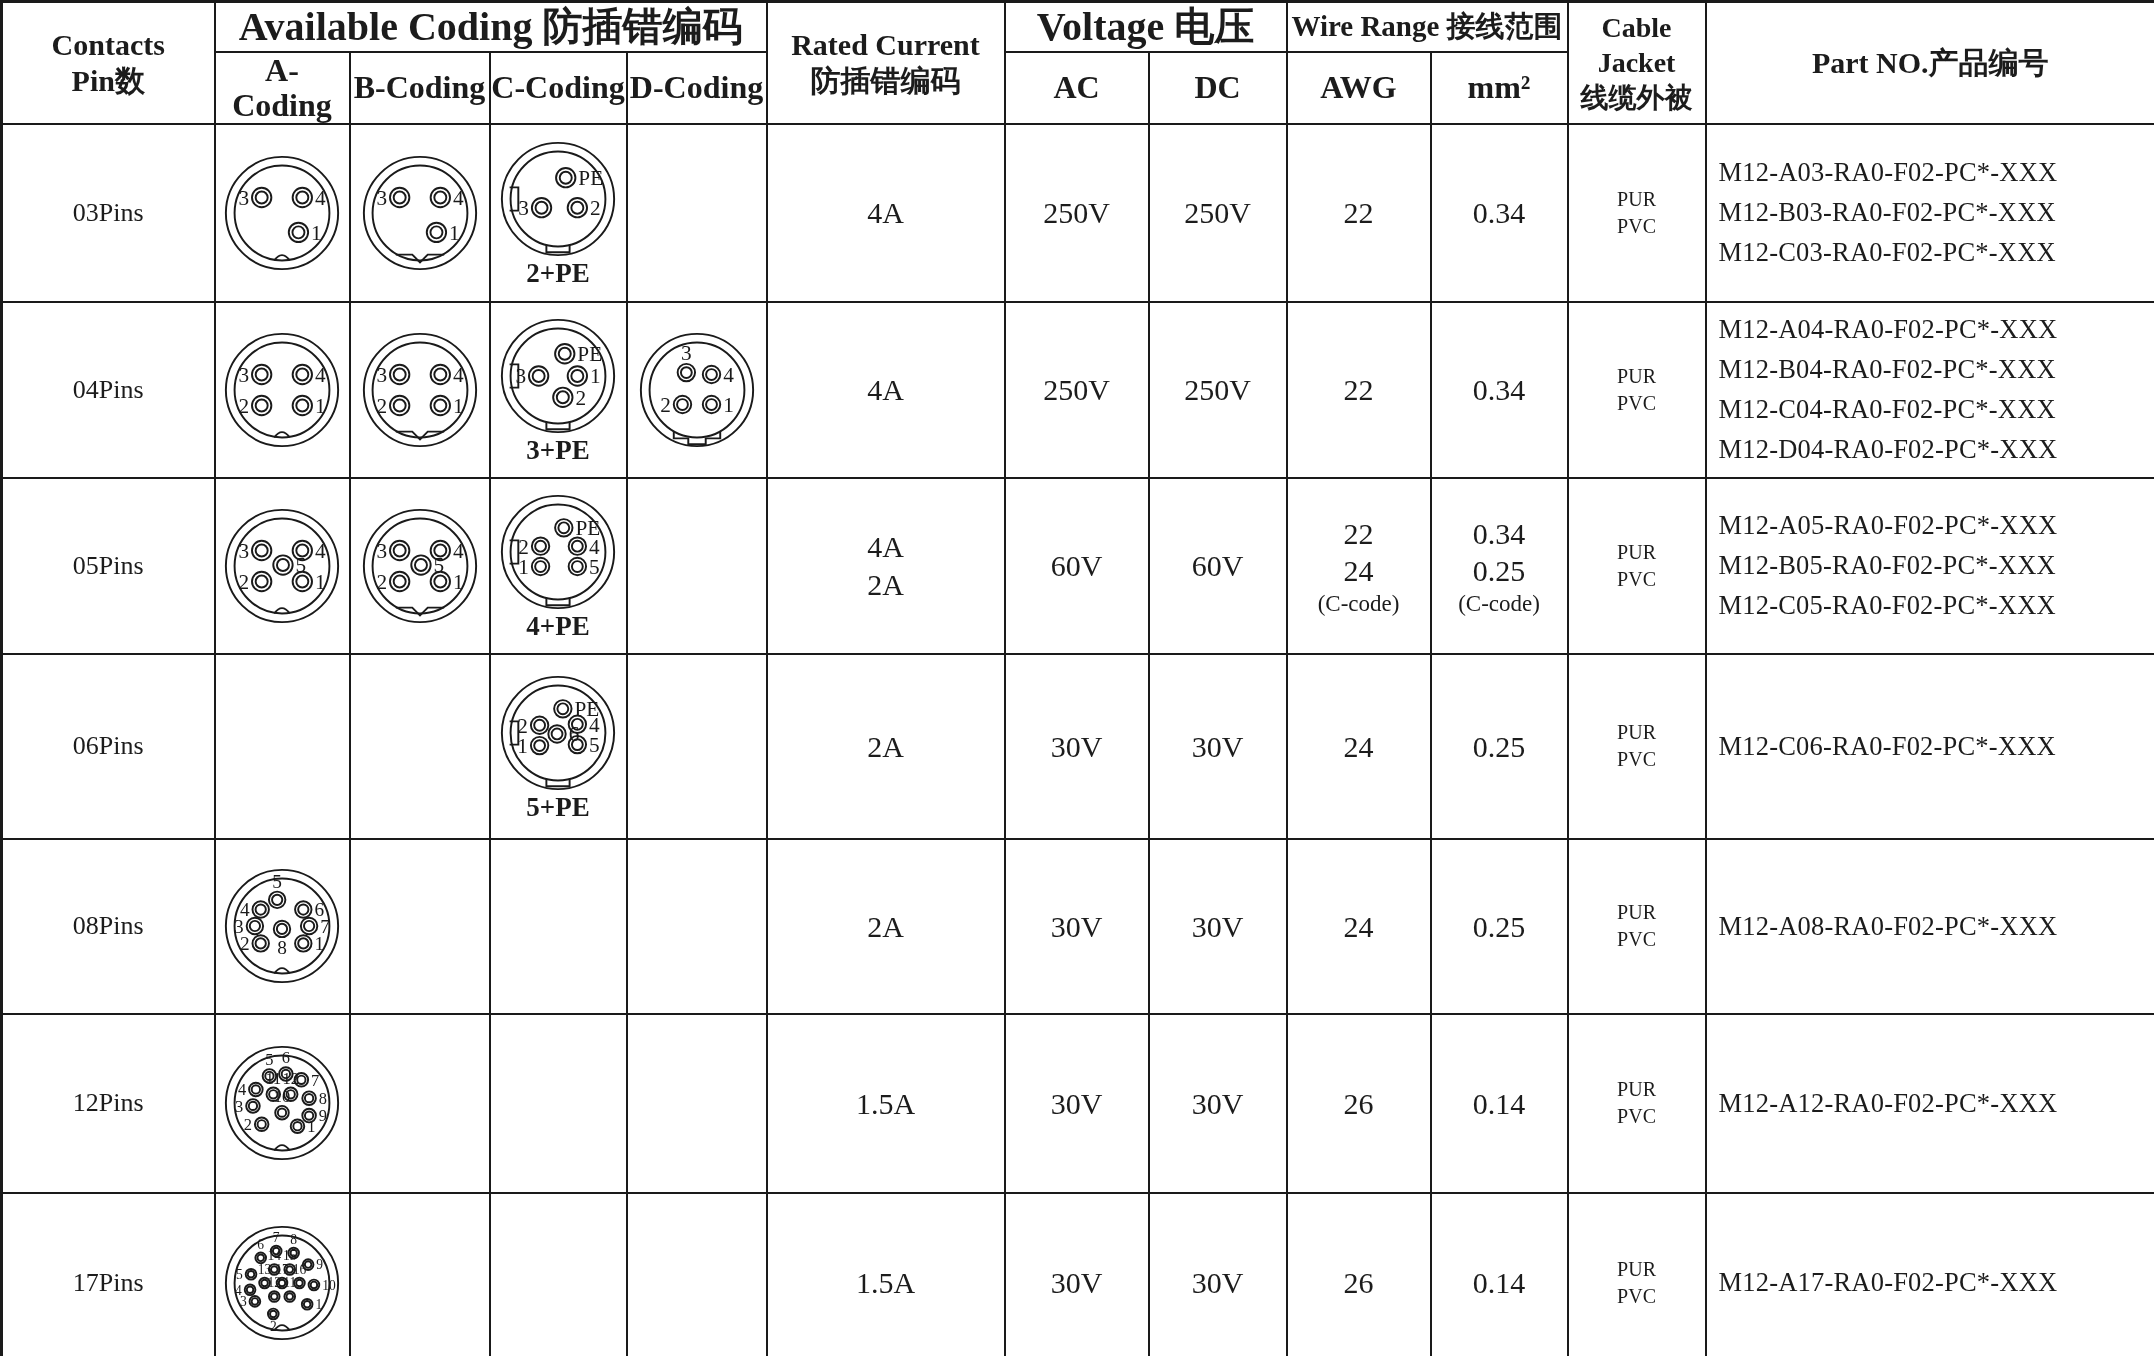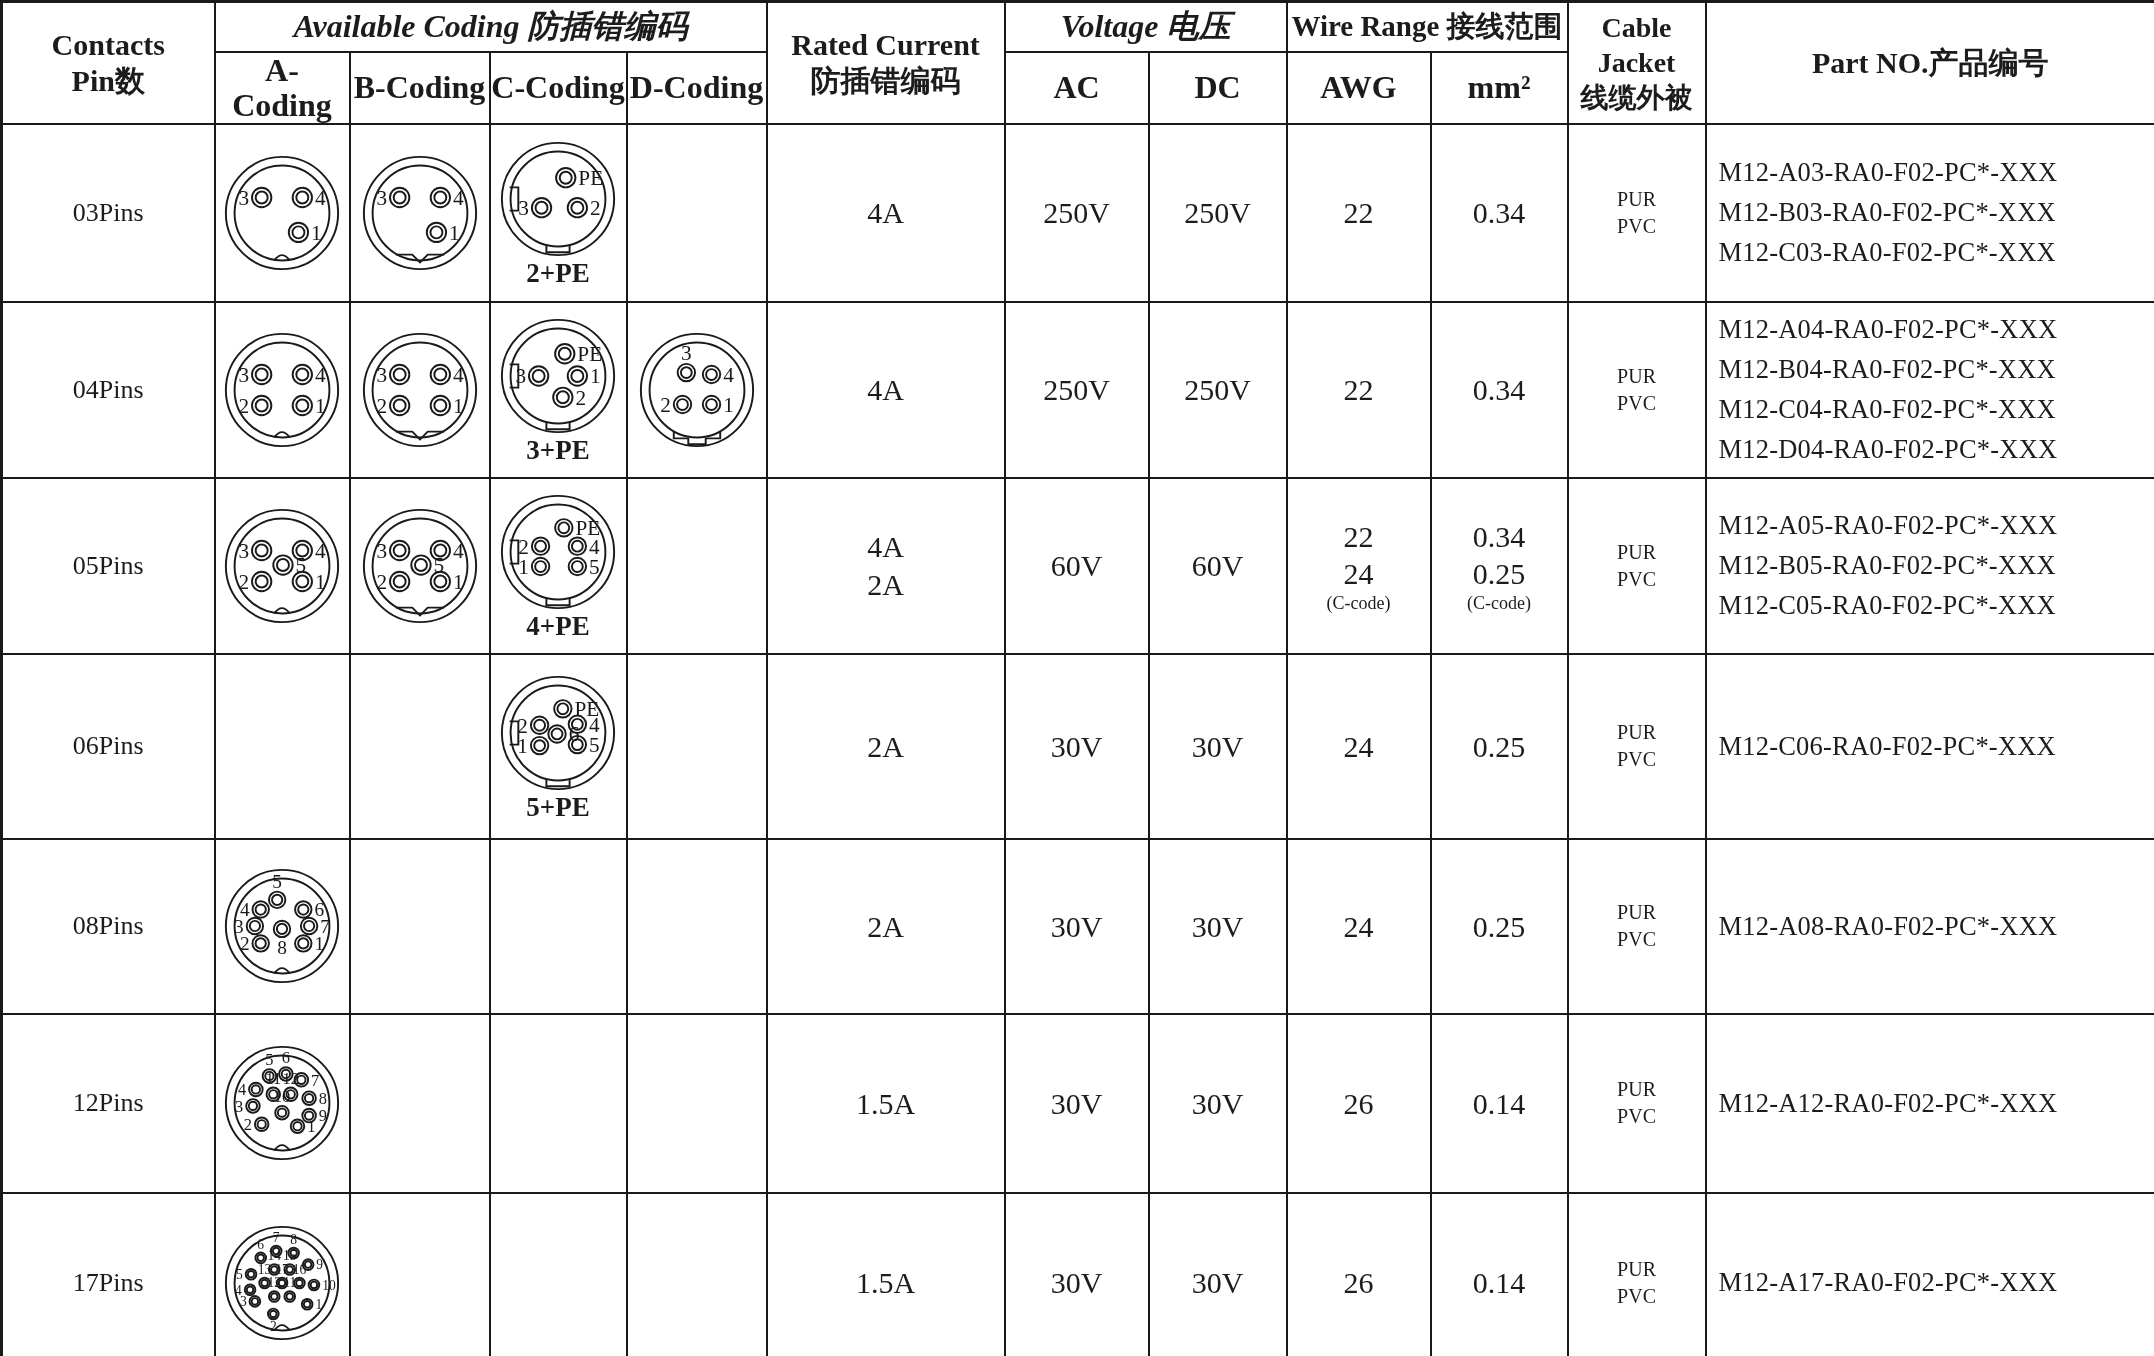--- a/index.html
+++ b/index.html
@@ -1,27 +1,27 @@
 <!DOCTYPE html>
 <html><head>
 <meta charset="utf-8">
 <style>
   html,body{margin:0;padding:0;background:#ffffff;}
   body{width:2154px;height:1356px;font-family:"Liberation Serif","DejaVu Serif",serif;color:#1c1c1c;}
   table{border-collapse:collapse;table-layout:fixed;width:2154px;height:1356px;border:3px solid #1a1a1a;}
   th,td{border:2px solid #1a1a1a;text-align:center;vertical-align:middle;padding:0;overflow:hidden;}
   th{font-weight:bold;}
-  .h-main{font-size:32px;line-height:1.15;font-style:italic;}
+  .h-main{font-size:40px;line-height:1.15;}
   .h-sub{font-size:32px;line-height:1.1;}
   .h-two{font-size:30px;line-height:1.2;}
   .h-wire{font-size:29px;margin-left:40px;}
   .h-jacket{font-size:28px;line-height:1.25;}
   td.pins-label{font-size:26px;}
   td.val{font-size:30px;line-height:1.25;border-radius:14px;}
-  td.val .small-line{font-size:18px;line-height:1.2;}
+  td.val .small-line{font-size:23px;line-height:1.2;}
   td.jacket{font-size:20px;line-height:1.35;}
   td.parts{text-align:left;padding-left:12px;font-size:26.5px;line-height:1.5;letter-spacing:0.2px;}
   .conn{display:flex;flex-direction:column;align-items:center;justify-content:center;}
   .cap{font-size:27px;font-weight:bold;margin-top:-4px;}
   .ln{fill:none;stroke:#1a1a1a;stroke-width:2;}
   svg text{fill:#1a1a1a;font-family:"Liberation Serif","DejaVu Serif",serif;}
 </style>
 </head>
 <body>
 

